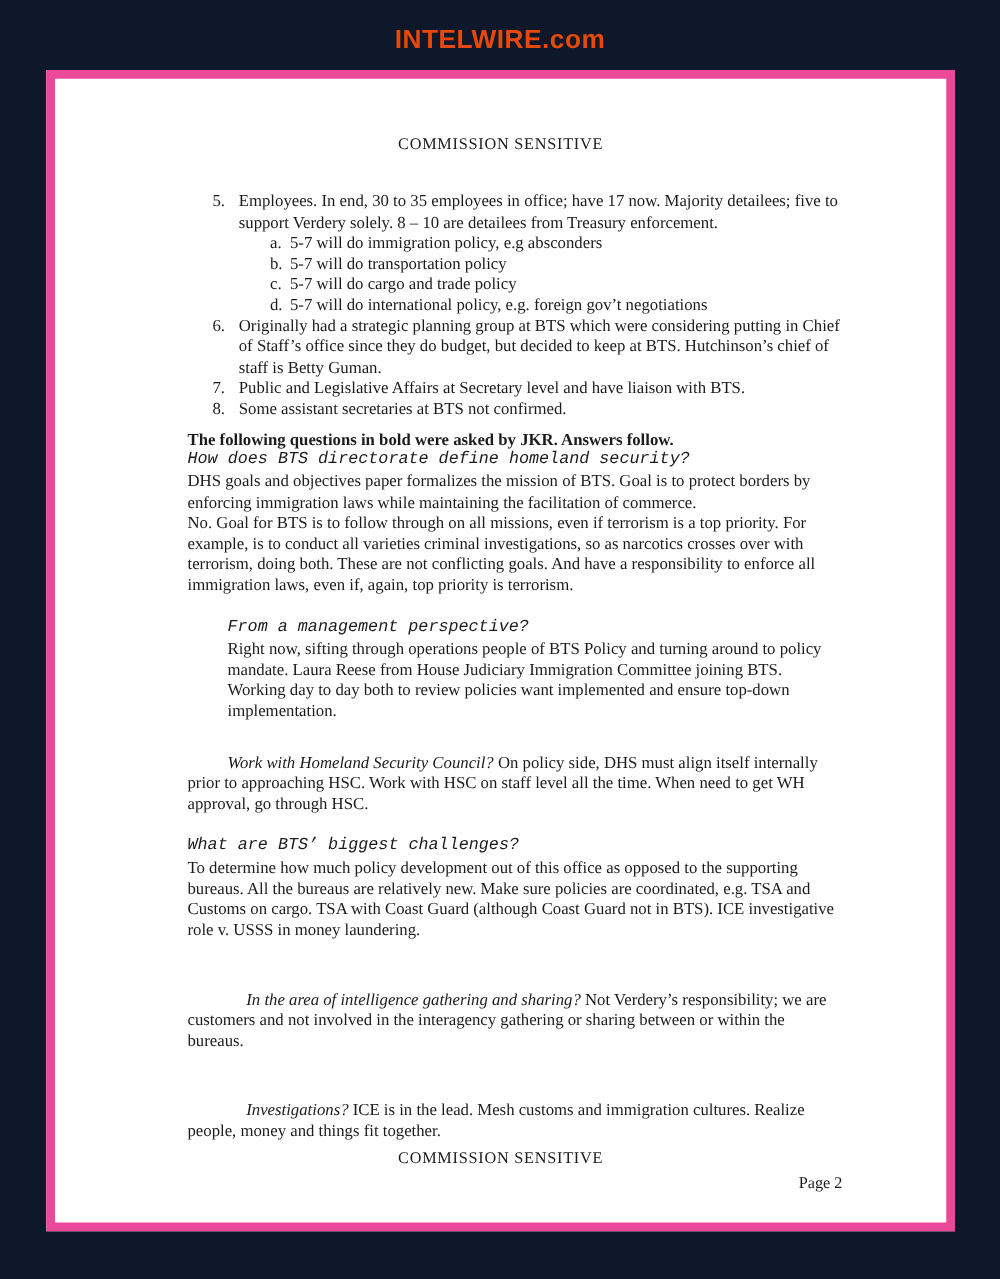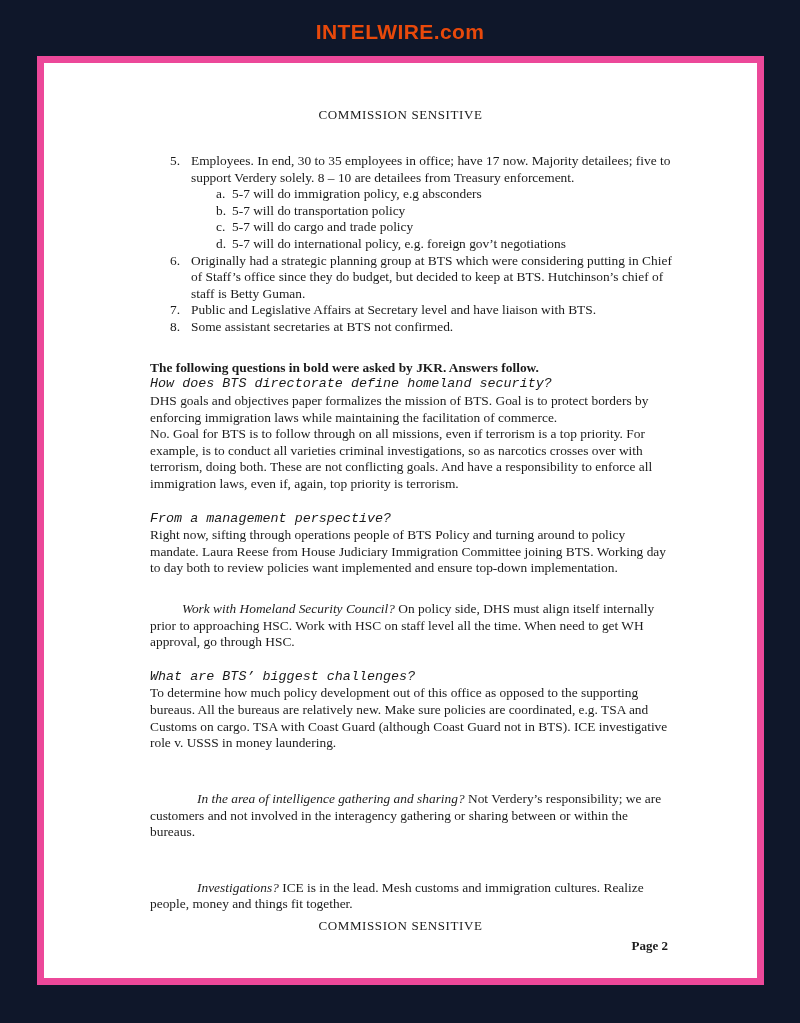--- a/index.html
+++ b/index.html
@@ -42,46 +42,45 @@
   }
   .class-bottom {
     position: absolute;
     bottom: 44px; left: 0; width: 100%;
     text-align: center;
     font-size: 13px;
     letter-spacing: 0.6px;
   }
   .page-number {
     position: absolute;
-    right: 89px; bottom: 24px;
+    right: 83px; bottom: 24px;
     font-size: 13px;
-    font-weight: bold;
   }
   .content {
     position: absolute;
     left: 106px; top: 90px;
     width: 524px;
     font-size: 13.4px;
     line-height: 1.24;
   }
   p { margin: 0; }
-  .gap { margin-top: 24px; }
+  .gap { margin-top: 8px; }
   .gap-lg { margin-top: 18px; }
 
   .num-list { margin-left: 20px; }
   .li { display: flex; }
   .li-num { flex: 0 0 21px; width: 21px; }
   .li-body { flex: 1; }
   .sub-list { margin-left: 25px; }
   .sub-list .li-num { flex: 0 0 16px; width: 16px; }
 
   .bold-line { font-weight: 700; }
   .q { font-style: italic; font-family: Liberation Mono, monospace; }
   .q-inline { font-style: italic; }
-  .indent-block { }
+  .indent-block { margin-left: 32px; }
   .first-indent { text-indent: 32px; margin-top: 24px; }
   .first-indent-deep { text-indent: 47px; margin-top: 39px; }
 </style>
 </head>
 <body>
 
 <div class="canvas">
 
   <div class="site-header">INTELWIRE.com</div>
 

